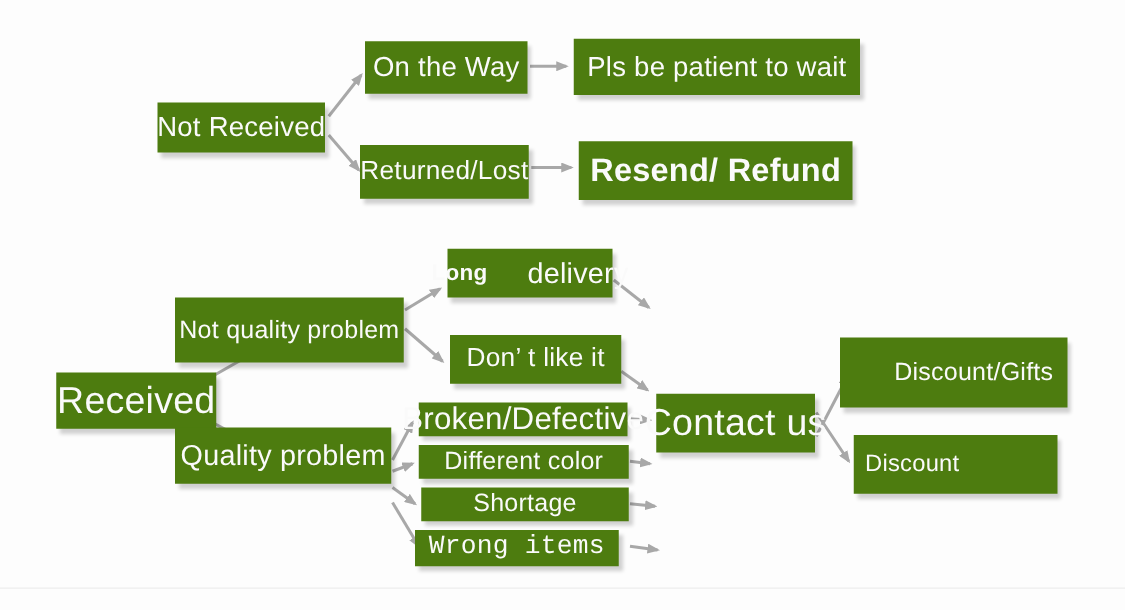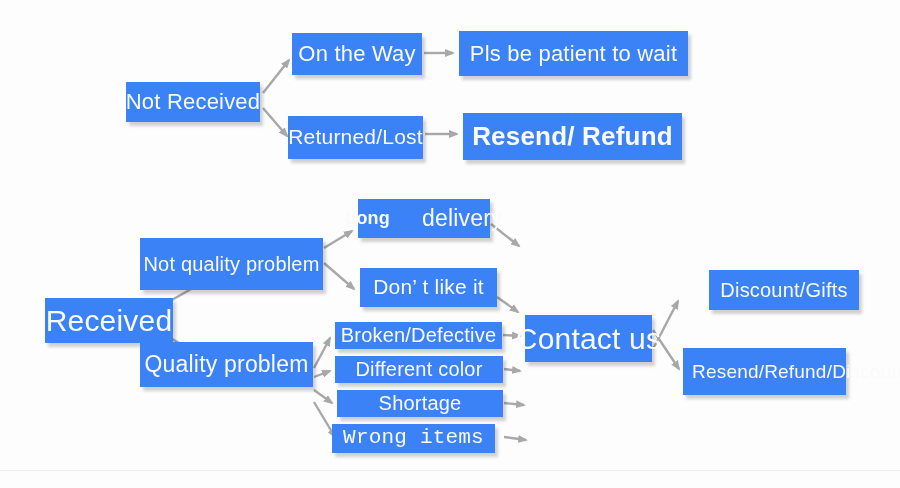--- a/index.html
+++ b/index.html
@@ -15,21 +15,21 @@
   .arrow-layer{
     position:absolute;left:0;top:0;width:900px;height:488px;
     pointer-events:none;
   }
   .arrow-layer line{
     stroke:#a8a8a8;
     stroke-width:2.4;
   }
   .node{
     position:absolute;
-    background:#3b82f6;
+    background:#4d7c0f;
     color:#fafafa;
     display:flex;
     align-items:center;
     justify-content:center;
     text-align:center;
     white-space:nowrap;
     box-shadow:3px 4px 3px rgba(0,0,0,0.18);
     line-height:1.05;
     letter-spacing:0.2px;
   }
@@ -85,25 +85,24 @@
       <div class="node" style="left: 288px; top: 116px; width: 135px; height: 43px; font-size: 21px;">Returned/Lost</div>
       <div class="node" style="left: 463px; top: 113px; width: 219px; height: 47px; font-size: 26px; font-weight: bold;">Resend/ Refund</div>
       <div class="node" style="left: 45px; top: 298px; width: 128px; height: 45px; font-size: 30px;">Received</div>
       <div class="node" style="left: 140px; top: 238px; width: 183px; height: 52px; font-size: 20px;">Not quality problem</div>
       <div class="node" style="left: 358px; top: 199px; width: 132px; height: 39px; font-size: 22px; gap: 32px;">
         <span style="font-size: 18px; font-weight: bold;">Long</span>
         <span style="font-size: 23px;"> delivery</span>
       </div>
       <div class="node" style="left: 360px; top: 268px; width: 137px; height: 39px; font-size: 21px;">Don’ t like it</div>
       <div class="node" style="left: 140px; top: 342px; width: 173px; height: 45px; font-size: 23px;">Quality problem</div>
-      <div class="node" style="left: 335px; top: 322px; width: 167px; height: 27px; font-size: 20px;">Broken/Defective</div>
+      <div class="node" style="left: 335px; top: 322px; width: 167px; height: 27px; font-size: 25px;">Broken/Defective</div>
       <div class="node" style="left: 335px; top: 356px; width: 168px; height: 27px; font-size: 20px;">Different color</div>
       <div class="node" style="left: 337px; top: 390px; width: 166px; height: 27px; font-size: 20px;">Shortage</div>
       <div class="node" style="left: 332px; top: 424px; width: 163px; height: 29px; font-size: 21px; font-family: Liberation Mono, monospace;">Wrong items</div>
       <div class="node" style="left: 525px; top: 315px; width: 127px; height: 47px; font-size: 30px;">Contact us</div>
-      <div class="node" style="left: 709px; top: 270px; width: 150px; height: 40px; font-size: 20px;">Discount/Gifts</div>
+      <div class="node" style="left: 672px; top: 270px; width: 150px; height: 56px; font-size: 20px; padding-left: 32px;">Discount/Gifts</div>
       <div class="node align-left" style="left: 683px; top: 348px; width: 154px; height: 47px; font-size: 19px;">
-        <span class="line">Resend/Refund/</span>
         <span class="line">Discount</span>
       </div>
     </div>
   <div class="bottom-hairline"></div>
 </div>
 
 </body></html>

